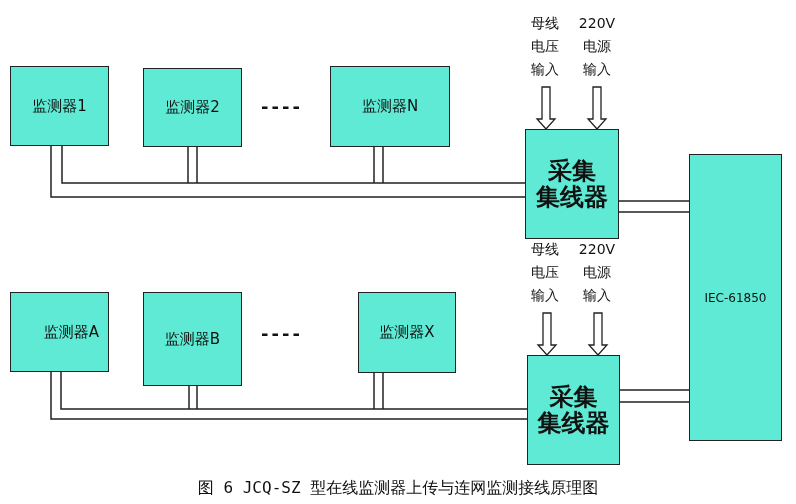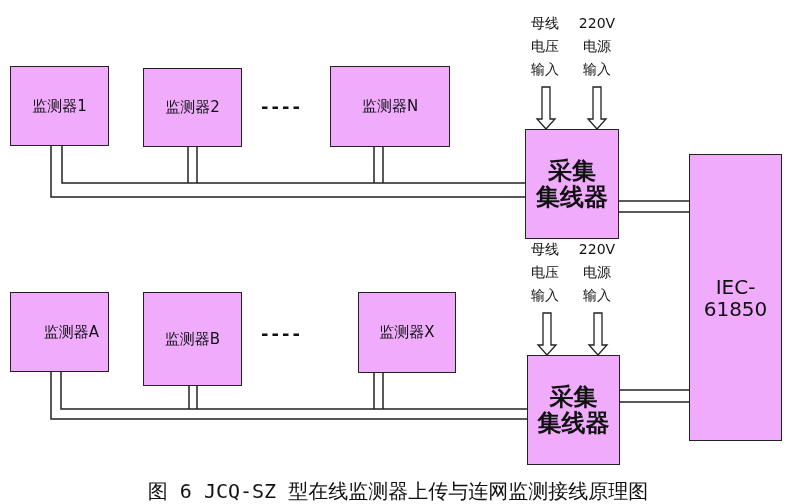--- a/index.html
+++ b/index.html
@@ -1,24 +1,24 @@
 <!DOCTYPE html>
 <html><head>
 <meta charset="utf-8">
 <style>
   html,body{margin:0;padding:0;background:#fff;}
   body{width:796px;height:504px;position:relative;overflow:hidden;font-family:"DejaVu Sans","Liberation Sans",sans-serif;color:#111;}
   svg{position:absolute;left:0;top:0;}
-  .box{position:absolute;border:1.5px solid #222;box-sizing:border-box;background:#f0abfc;display:flex;align-items:center;justify-content:center;text-align:center;}
+  .box{position:absolute;border:1.5px solid #222;box-sizing:border-box;background:#5eead4;display:flex;align-items:center;justify-content:center;text-align:center;}
   .mon{font-size:15px;}
   .col{font-size:24px;line-height:26px;font-weight:bold;}
-  .iec{font-size:20px;line-height:22px;}
+  .iec{font-size:12px;line-height:22px;}
   .lbl{position:absolute;font-size:14px;line-height:23px;text-align:center;width:44px;}
   .dash{position:absolute;font-size:18px;letter-spacing:3px;font-weight:bold;}
-  .caption{position:absolute;left:0;width:796px;top:478px;text-align:center;font-family:"DejaVu Sans Mono","Liberation Mono",monospace;font-size:20px;}
+  .caption{position:absolute;left:0;width:796px;top:478px;text-align:center;font-family:"DejaVu Sans Mono","Liberation Mono",monospace;font-size:16px;}
 </style>
 </head>
 <body>
 
 <svg width="796" height="504">
   <g stroke="#222" stroke-width="1.5" fill="none">
 
     <polyline points="62,145 62,183 525,183"></polyline>
     <polyline points="51,145 51,197 525,197"></polyline>
     <line x1="188" y1="146" x2="188" y2="183"></line>

